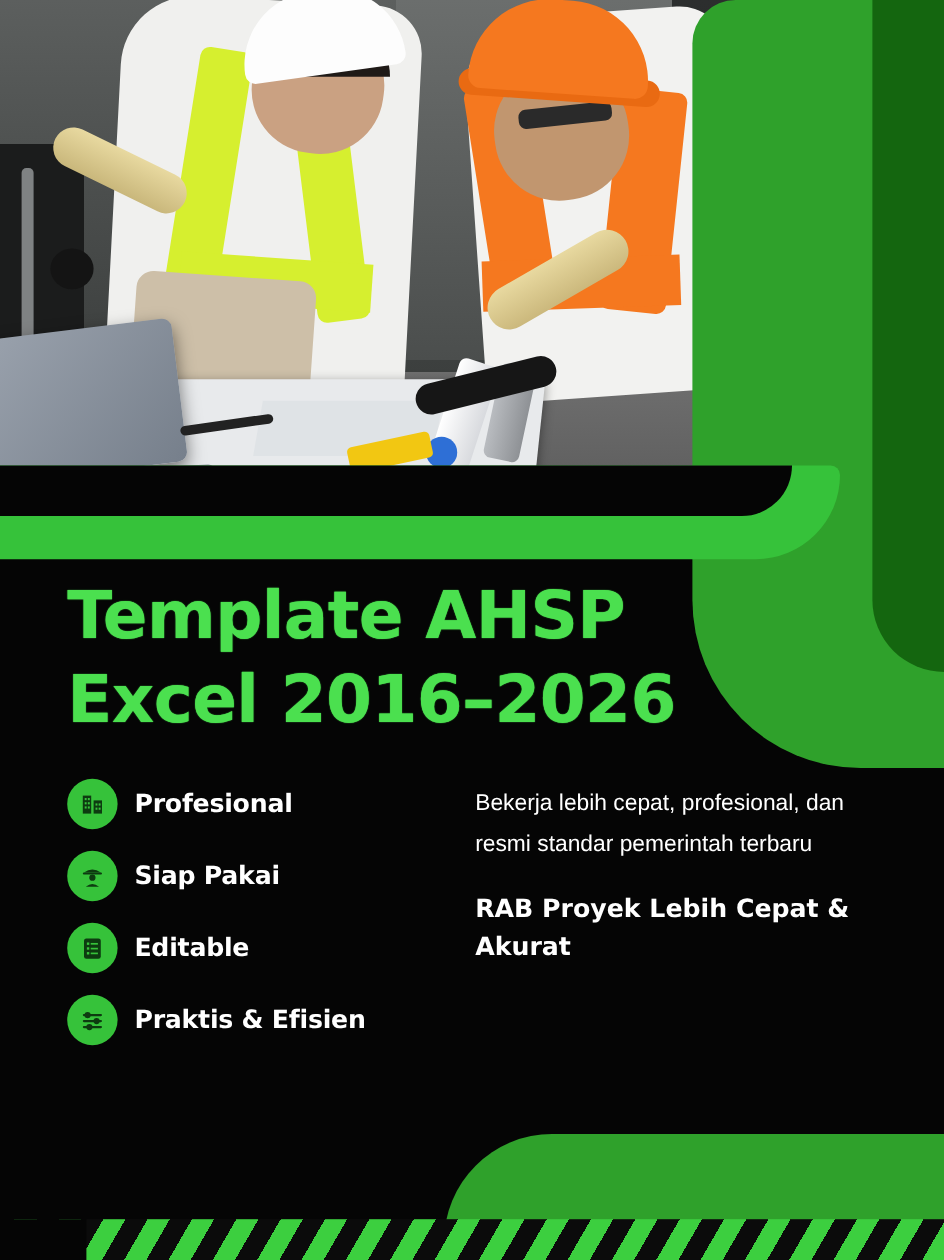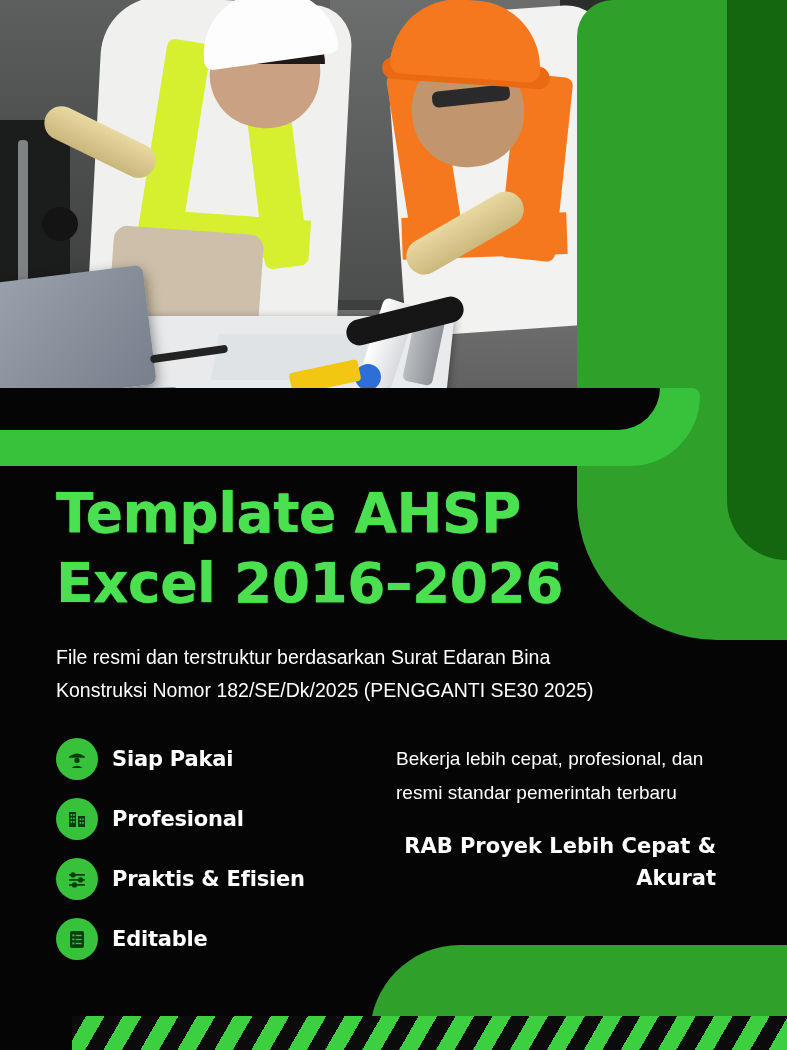--- a/index.html
+++ b/index.html
@@ -275,21 +275,20 @@
     line-height: 1.78;
     margin: 0 0 22px 0;
   }
   .right-strong {
     color: #ffffff;
     font-size: 21px;
     font-weight: 700;
     line-height: 1.5;
     margin: 0;
     font-family: "DejaVu Sans", sans-serif;
-    text-align: right;
   }
 
   
   .bottom-green {
     position: absolute;
     left: 370px; bottom: 0; width: 417px; height: 105px;
     background: #2fa12b;
     border-top-left-radius: 90px;
   }
   .stripes {
@@ -358,36 +357,23 @@
   <div class="green-right-dark"></div>
   <div class="green-band"></div>
   <div class="green-band-inner"></div>
 
   <div class="content">
     <h1 class="title">
       <span>Template AHSP</span>
       <span class="line2">Excel 2016–2026</span>
     </h1>
 
-    <p class="subtitle">File resmi dan terstruktur berdasarkan Surat Edaran Bina Konstruksi Nomor 182/SE/Dk/2025 (PENGGANTI SE30 2025)</p>
 
     <div class="cols">
       <div class="col-left">
-
-        <div class="feature">
-          <span class="feat-icon">
-            <svg width="22" height="22" viewBox="0 0 22 22">
-              <path d="M4 8 q7 -5 14 0 z" fill="#0d3b10"></path>
-              <rect x="3" y="8" width="16" height="1.8" rx="0.9" fill="#0d3b10"></rect>
-              <circle cx="11" cy="12.4" r="2.6" fill="#0d3b10"></circle>
-              <path d="M5.5 20 q5.5 -4.5 11 0 z" fill="#0d3b10"></path>
-            </svg>
-          </span>
-          <span class="feat-label">Siap Pakai</span>
-        </div>
 
         <div class="feature">
           <span class="feat-icon">
             <svg width="22" height="22" viewBox="0 0 22 22">
               <rect x="3" y="4" width="7" height="15" fill="#0d3b10"></rect>
               <rect x="12" y="8" width="7" height="11" fill="#0d3b10"></rect>
               <rect x="4.6" y="6" width="1.6" height="1.8" fill="#36c23a"></rect>
               <rect x="7.2" y="6" width="1.6" height="1.8" fill="#36c23a"></rect>
               <rect x="4.6" y="9.5" width="1.6" height="1.8" fill="#36c23a"></rect>
               <rect x="7.2" y="9.5" width="1.6" height="1.8" fill="#36c23a"></rect>
@@ -398,46 +384,58 @@
               <rect x="13.6" y="14" width="1.6" height="1.8" fill="#36c23a"></rect>
               <rect x="16.2" y="14" width="1.6" height="1.8" fill="#36c23a"></rect>
             </svg>
           </span>
           <span class="feat-label">Profesional</span>
         </div>
 
         <div class="feature">
           <span class="feat-icon">
             <svg width="22" height="22" viewBox="0 0 22 22">
-              <rect x="3" y="6" width="16" height="1.8" rx="0.9" fill="#0d3b10"></rect>
-              <rect x="3" y="11" width="16" height="1.8" rx="0.9" fill="#0d3b10"></rect>
-              <rect x="3" y="16" width="16" height="1.8" rx="0.9" fill="#0d3b10"></rect>
-              <circle cx="7" cy="6.9" r="2.6" fill="#0d3b10"></circle>
-              <circle cx="14.5" cy="11.9" r="2.6" fill="#0d3b10"></circle>
-              <circle cx="8.5" cy="16.9" r="2.6" fill="#0d3b10"></circle>
+              <path d="M4 8 q7 -5 14 0 z" fill="#0d3b10"></path>
+              <rect x="3" y="8" width="16" height="1.8" rx="0.9" fill="#0d3b10"></rect>
+              <circle cx="11" cy="12.4" r="2.6" fill="#0d3b10"></circle>
+              <path d="M5.5 20 q5.5 -4.5 11 0 z" fill="#0d3b10"></path>
             </svg>
           </span>
-          <span class="feat-label">Praktis &amp; Efisien</span>
+          <span class="feat-label">Siap Pakai</span>
         </div>
 
         <div class="feature">
           <span class="feat-icon">
             <svg width="22" height="22" viewBox="0 0 22 22">
               <rect x="4" y="3" width="14" height="17" rx="2" fill="#0d3b10"></rect>
               <rect x="6.4" y="6.4" width="2" height="2" fill="#36c23a"></rect>
               <rect x="9.6" y="6.8" width="6" height="1.4" fill="#36c23a"></rect>
               <rect x="6.4" y="10.4" width="2" height="2" fill="#36c23a"></rect>
               <rect x="9.6" y="10.8" width="6" height="1.4" fill="#36c23a"></rect>
               <rect x="6.4" y="14.4" width="2" height="2" fill="#36c23a"></rect>
               <rect x="9.6" y="14.8" width="6" height="1.4" fill="#36c23a"></rect>
             </svg>
           </span>
           <span class="feat-label">Editable</span>
         </div>
 
+        <div class="feature">
+          <span class="feat-icon">
+            <svg width="22" height="22" viewBox="0 0 22 22">
+              <rect x="3" y="6" width="16" height="1.8" rx="0.9" fill="#0d3b10"></rect>
+              <rect x="3" y="11" width="16" height="1.8" rx="0.9" fill="#0d3b10"></rect>
+              <rect x="3" y="16" width="16" height="1.8" rx="0.9" fill="#0d3b10"></rect>
+              <circle cx="7" cy="6.9" r="2.6" fill="#0d3b10"></circle>
+              <circle cx="14.5" cy="11.9" r="2.6" fill="#0d3b10"></circle>
+              <circle cx="8.5" cy="16.9" r="2.6" fill="#0d3b10"></circle>
+            </svg>
+          </span>
+          <span class="feat-label">Praktis &amp; Efisien</span>
+        </div>
+
       </div>
 
       <div class="col-right">
         <p class="right-text">Bekerja lebih cepat, profesional, dan resmi standar pemerintah terbaru</p>
         <p class="right-strong">RAB Proyek Lebih Cepat &amp; Akurat</p>
       </div>
     </div>
   </div>
 
   <div class="bottom-green"></div>

